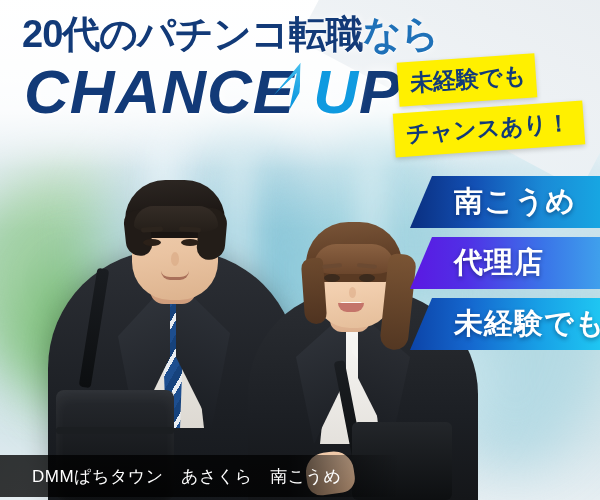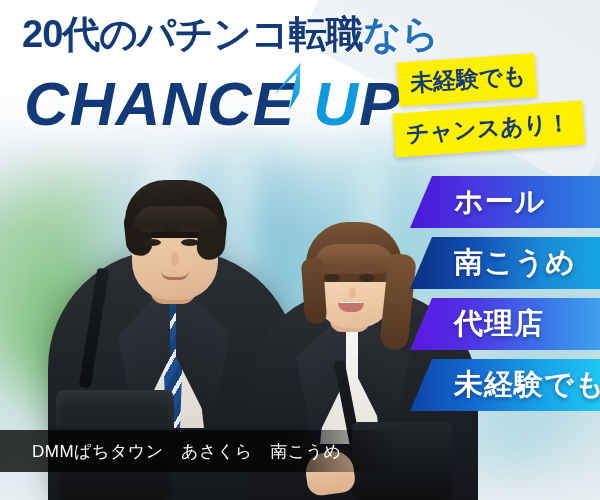--- a/index.html
+++ b/index.html
@@ -209,21 +209,21 @@
 
   
   .headline{
     position:absolute;left:22px;top:9px;width:430px;
     font-size:38px;font-weight:700;letter-spacing:-1px;white-space:nowrap;
     color:#123a78;
     text-shadow:0 1px 0 #fff,0 0 8px rgba(255,255,255,.95);
   }
   .headline .h-nara{color:#1f71b8;}
   .chance{
-    position:absolute;left:24px;top:68px;white-space:nowrap;
+    position:absolute;left:24px;top:56px;white-space:nowrap;
     font-size:62px;font-weight:700;font-style:italic;letter-spacing:1px;
     color:#123a78;
     text-shadow:0 2px 0 #fff,0 0 12px rgba(255,255,255,.95);
   }
   .chance .word2{margin-left:18px;position:relative;}
   .chance .u-letter{color:#0f9ae0;position:relative;}
   .u-swoosh{
     position:absolute;left:274px;top:62px;width:26px;height:48px;
     background:linear-gradient(200deg,#47c0ef 0%,#0f9ae0 70%);
     clip-path:polygon(100% 0,100% 62%,62% 100%,86% 22%,0 70%);
@@ -256,21 +256,21 @@
   }
   .cat-0{background:linear-gradient(90deg,#0b2f86 0%,#1452b6 34%,#1890dc 66%,#14b6e8 100%);}
   .cat-1{background:linear-gradient(90deg,#4a16d8 0%,#4a36e0 34%,#2f63de 70%,#2f7fe2 100%);}
   .cat-2{background:linear-gradient(90deg,#0a2f80 0%,#1350b4 34%,#1a8ad6 70%,#17a6e2 100%);}
   .cat-3{background:linear-gradient(90deg,#5b18e2 0%,#5030e6 30%,#3a74e8 70%,#3fa0ec 100%);}
   .cat-4{background:linear-gradient(90deg,#0c44a8 0%,#1568cf 32%,#18a0e6 68%,#1fc6f2 100%);}
   .cat-4{margin-bottom:0;}
 
   
   .credit{
-    position:absolute;left:0;top:430px;width:400px;height:42px;
+    position:absolute;left:0;top:455px;width:400px;height:42px;
     background:linear-gradient(90deg,rgba(0,0,0,.78) 0%,rgba(0,0,0,.74) 72%,rgba(0,0,0,0) 100%);
     display:flex;align-items:center;
   }
   .credit-text{
     color:#ffffff;font-size:17px;letter-spacing:.5px;margin-left:32px;white-space:nowrap;
   }
 </style>
 </head>
 <body>
 
@@ -353,23 +353,20 @@
     <span>CHANCE</span><span class="word2"><span class="u-letter">U</span><span>P</span></span>
   </div>
   <div class="u-swoosh"></div>
 
   <div class="badge">
     <div class="badge-row">未経験でも</div>
     <div class="badge-row badge-row2">チャンスあり！</div>
   </div>
 
   <div class="cats">
-    <div class="cat cat-1">
-      <span class="cat-label">ホール</span>
-    </div>
     <div class="cat cat-2">
       <span class="cat-label">南こうめ</span>
     </div>
     <div class="cat cat-3">
       <span class="cat-label">代理店</span>
     </div>
     <div class="cat cat-4">
       <span class="cat-label">未経験でも</span>
     </div>
   </div>

